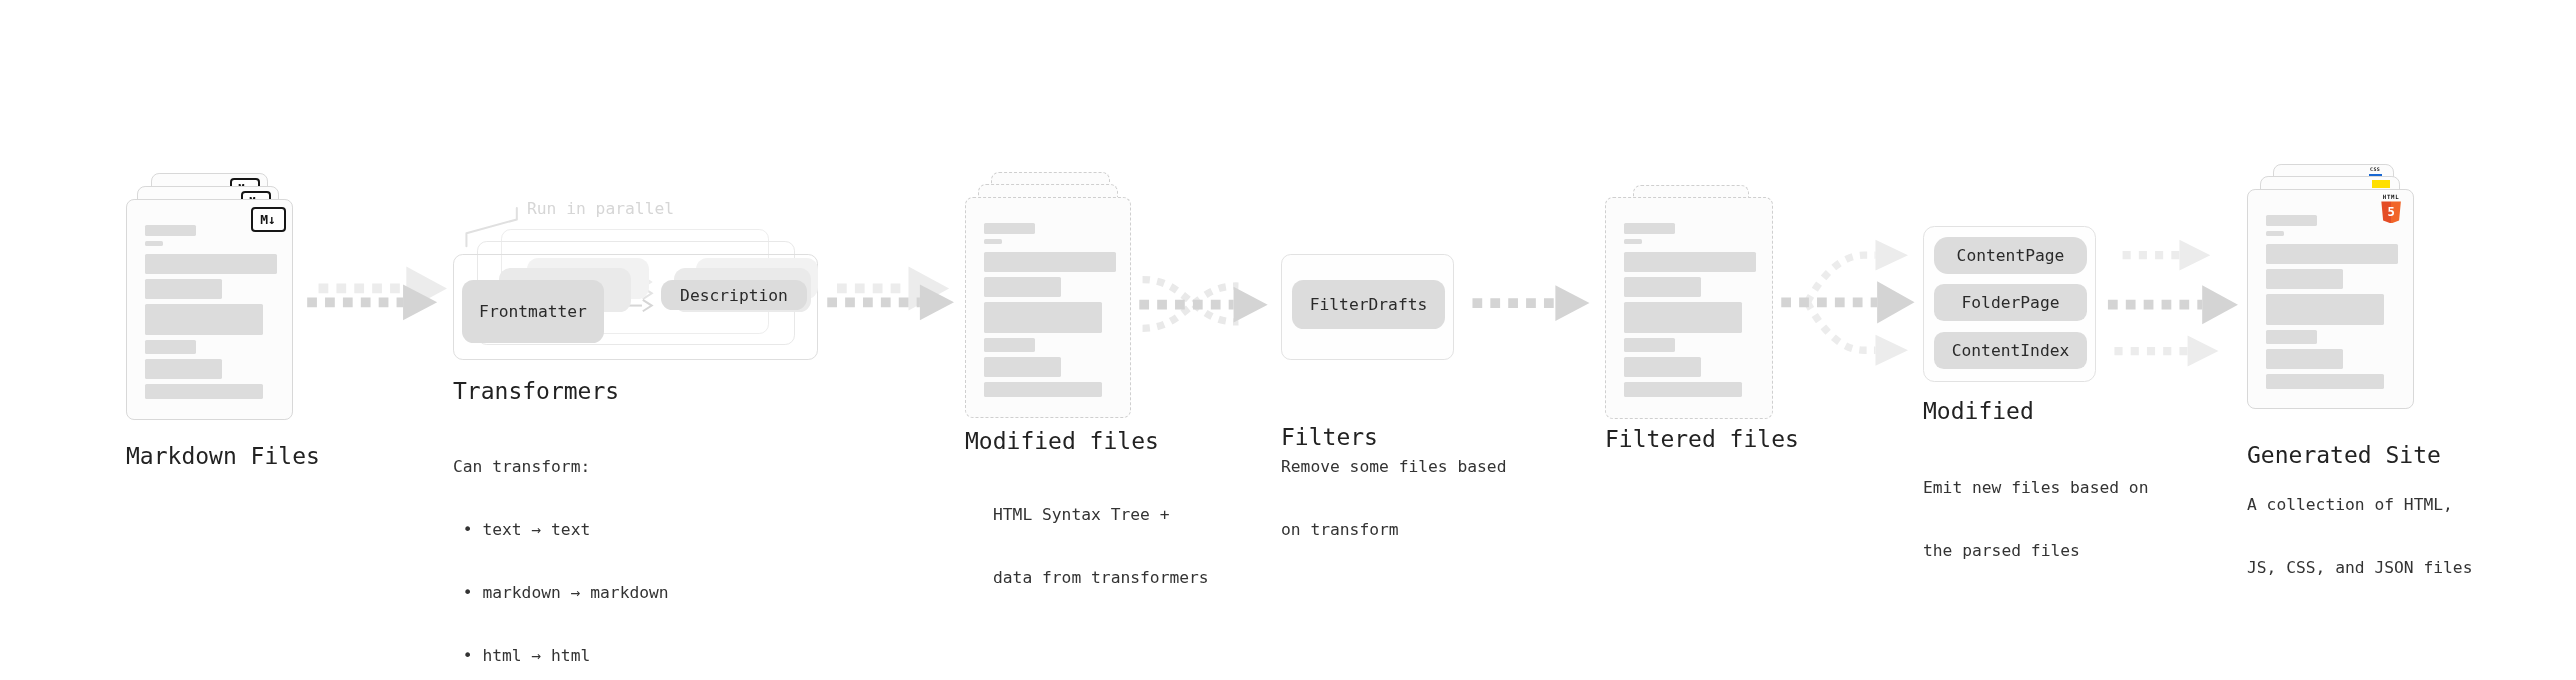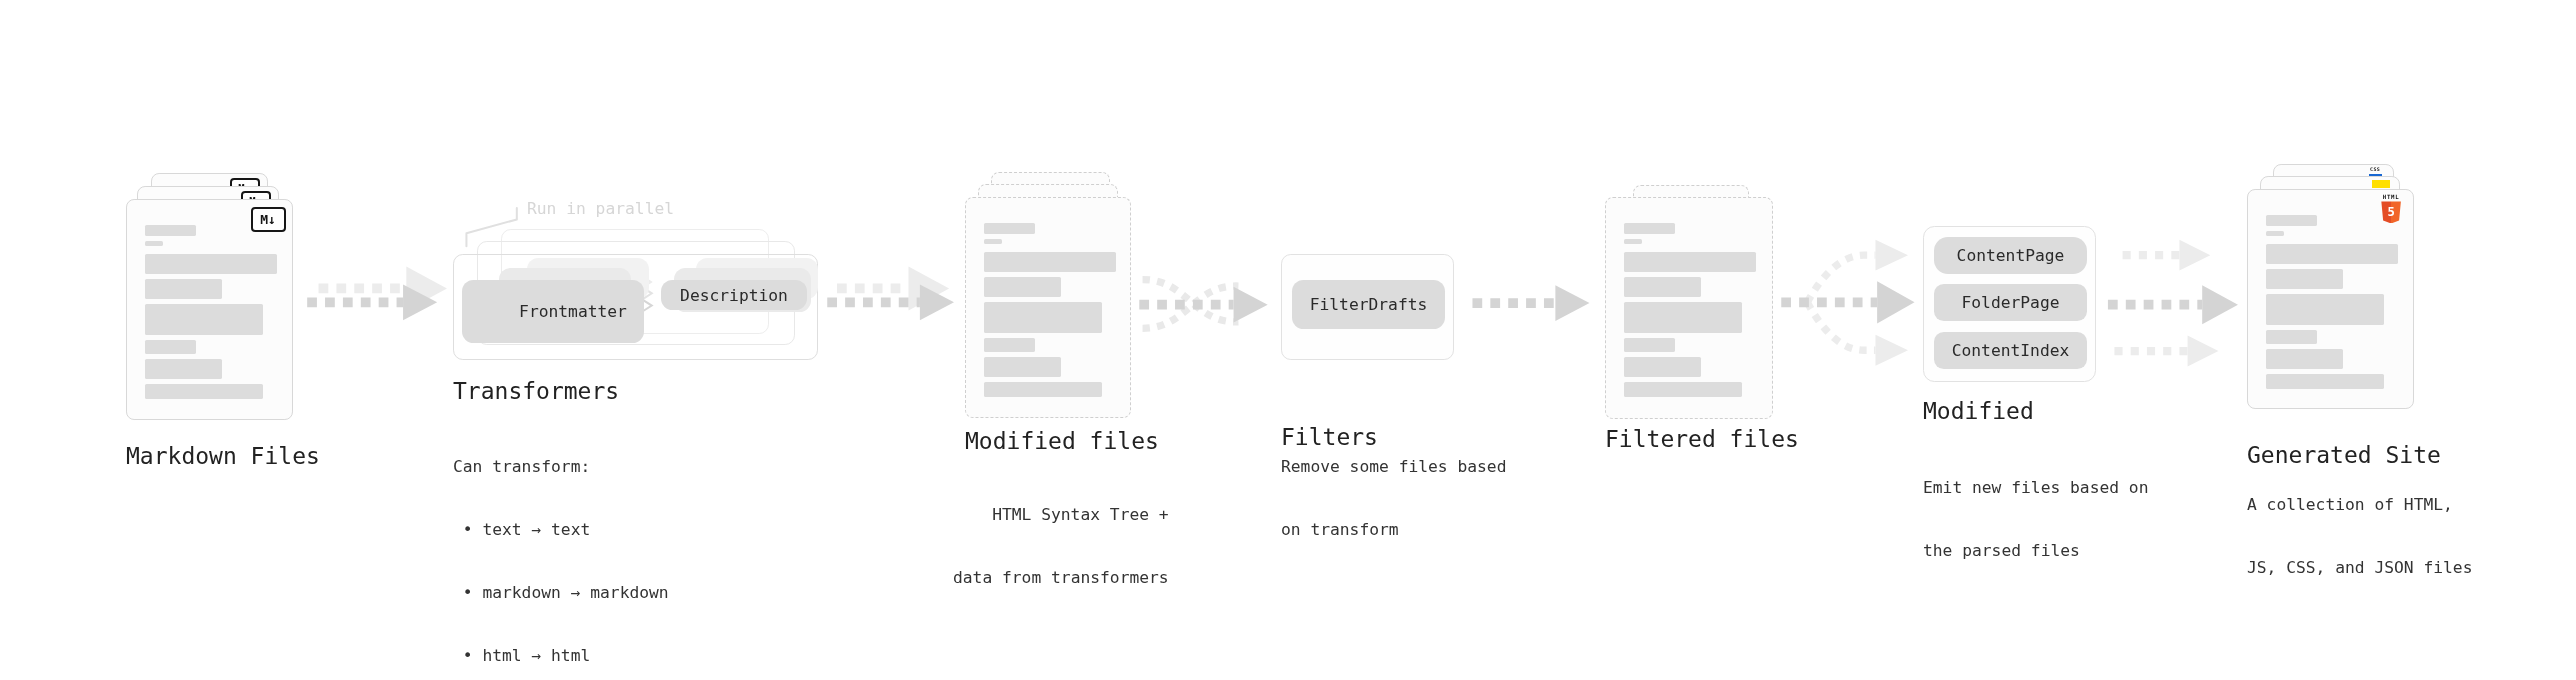--- a/index.html
+++ b/index.html
@@ -136,21 +136,21 @@
   <div class="group">
     <div class="annotation" style="left:527px;top:199px;">Run in parallel</div>
     <div class="tbox" style="left:501px;top:229px;width:268px;height:105px;border-color:#ededed;"></div>
     <div class="tbox" style="left:477px;top:241px;width:318px;height:104px;border-color:#e8e8e8;"></div>
     <div class="tbox" style="left:453px;top:254px;width:365px;height:106px;border-color:#dedede;"></div>
 
     <div class="pill ghost2" style="left:527px;top:258px;width:122px;height:41px;"></div>
     <div class="pill ghost1" style="left:499px;top:268px;width:132px;height:44px;"></div>
     <div class="pill ghost2" style="left:696px;top:258px;width:122px;height:41px;"></div>
     <div class="pill ghost1" style="left:674px;top:268px;width:137px;height:44px;"></div>
-    <div class="pill" style="left:462px;top:280px;width:142px;height:63px;padding-left:40px;">Frontmatter</div>
+    <div class="pill" style="left:462px;top:280px;width:142px;height:63px;">Frontmatter</div>
     <div class="pill" style="left:661px;top:280px;width:146px;height:30px;">Description</div>
 
     <div class="stage-label" style="left:453px;top:379px;">Transformers</div>
     <div class="stage-sub" style="left:453px;top:414px;">
       <div>Can transform:</div>
       <div> • text → text</div>
       <div> • markdown → markdown</div>
       <div> • html → html</div>
     </div>
   </div>
@@ -164,21 +164,21 @@
           <div class="bar" style="left: 18px; top: 41px; width: 18px; height: 4.9px;"></div>
           <div class="bar" style="left: 18px; top: 54px; width: 132px; height: 20.3px;"></div>
           <div class="bar" style="left: 18px; top: 79px; width: 77px; height: 20.3px;"></div>
           <div class="bar" style="left: 18px; top: 104px; width: 118px; height: 31px;"></div>
           <div class="bar" style="left: 18px; top: 140px; width: 51px; height: 14px;"></div>
           <div class="bar" style="left: 18px; top: 159px; width: 77px; height: 19.5px;"></div>
           <div class="bar" style="left: 18px; top: 184px; width: 118px; height: 14.6px;"></div>
         </div>
     </div>
     <div class="stage-label" style="left:965px;top:429px;">Modified files</div>
-    <div class="stage-sub" style="left:953px;top:462px;text-align:right;">
+    <div class="stage-sub" style="left:993px;top:462px;">
       <div>HTML Syntax Tree +</div>
       <div>data from transformers</div>
     </div>
   </div>
 
   <div class="group">
     <div class="wbox" style="left:1281px;top:254px;width:173px;height:106px;"></div>
     <div class="pill" style="left:1292px;top:280px;width:153px;height:49px;">FilterDrafts</div>
     <div class="stage-label" style="left:1281px;top:378px;margin-top:47px;">Filters</div>
     <div class="stage-sub" style="left:1281px;top:414px;">

